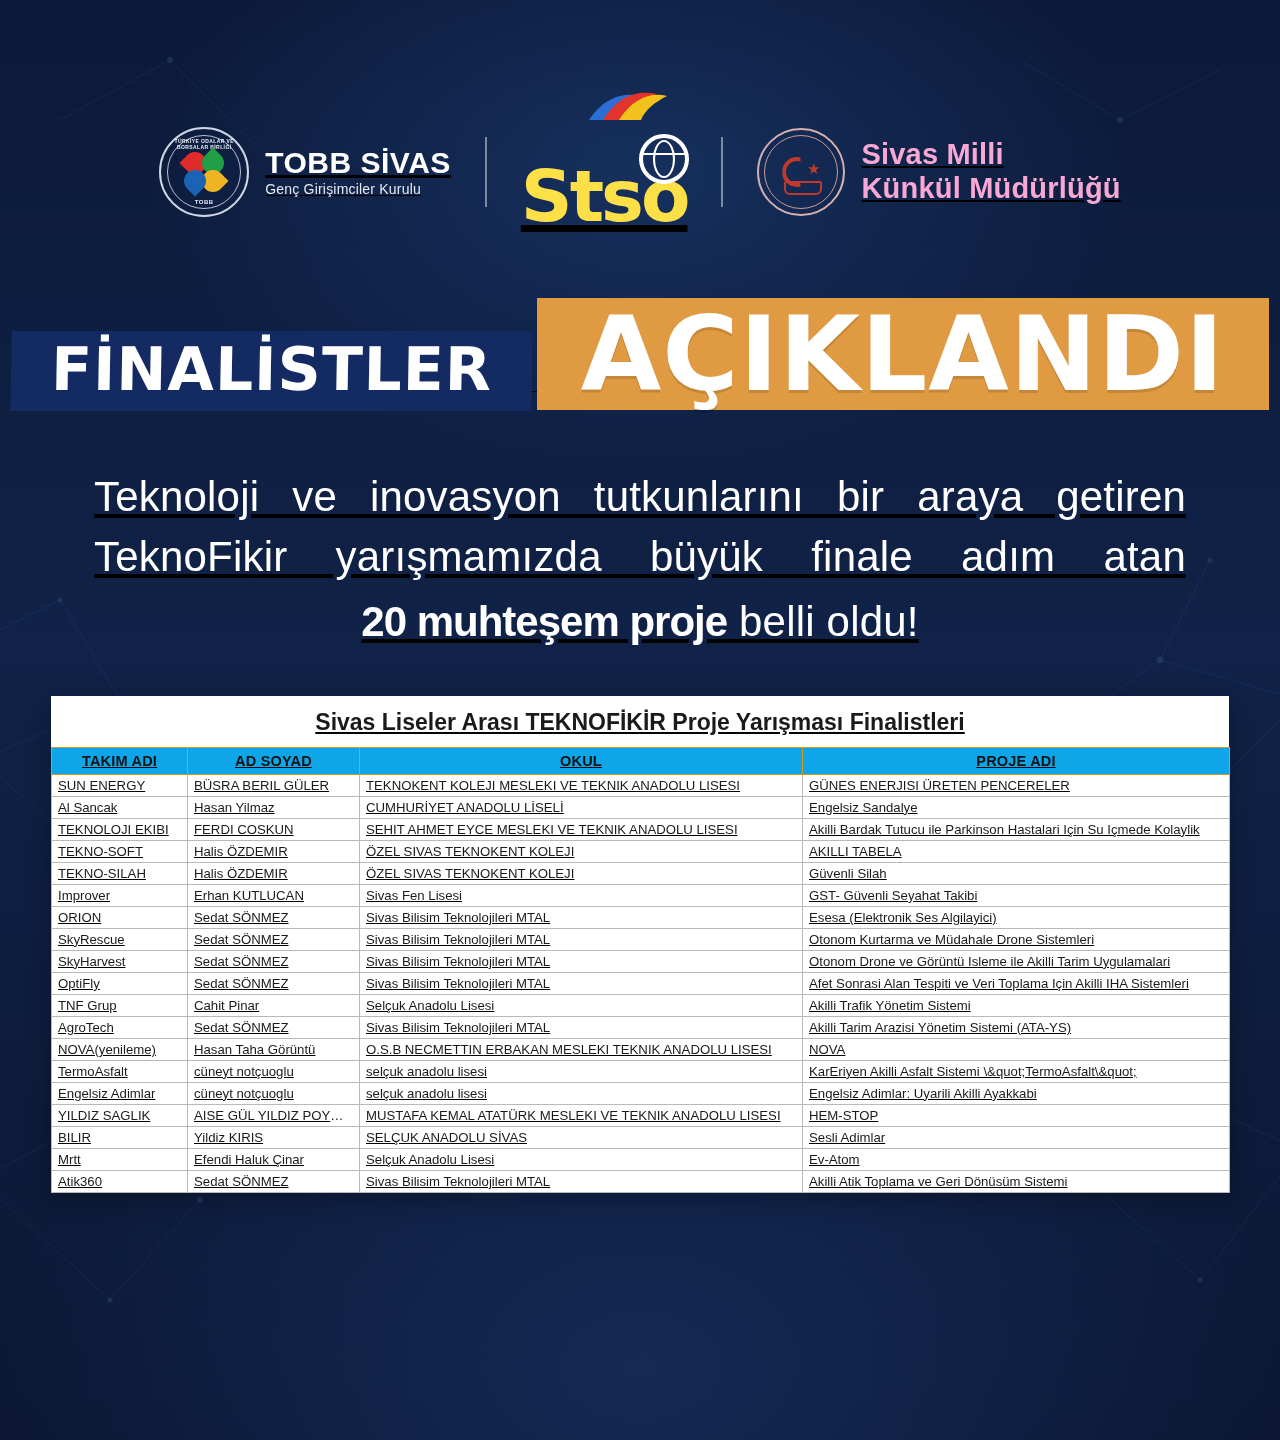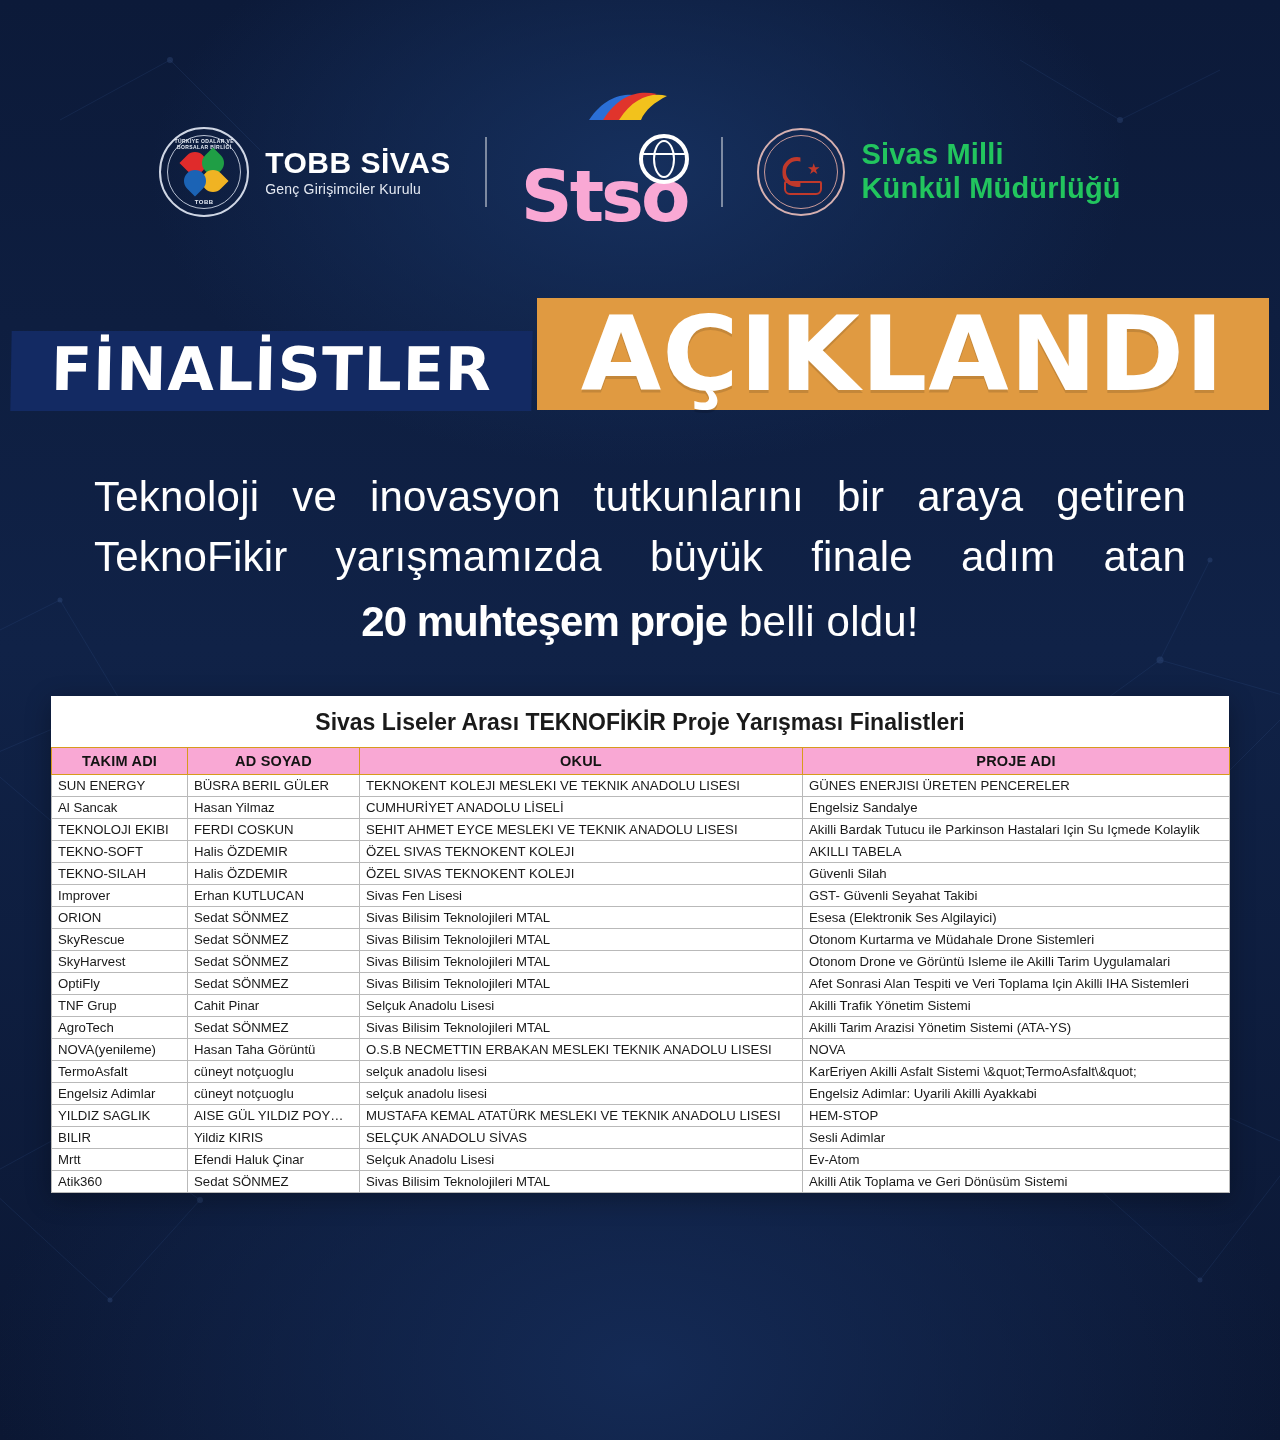--- a/index.html
+++ b/index.html
@@ -23,20 +23,21 @@
       linear-gradient(180deg, #0c1a39 0%, #102247 45%, #0b1733 100%);
   }
   .bg-net {
     position: absolute;
     inset: 0;
     opacity: .35;
   }
   .content {
     position: relative;
     z-index: 3;
+    text-decoration: underline;
   }
 
   
   .logos {
     display: flex;
     align-items: center;
     justify-content: center;
     gap: 0;
     padding-top: 112px;
   }
@@ -117,21 +118,21 @@
     margin: 0 34px;
   }
   .stso {
     display: flex;
     align-items: center;
     position: relative;
   }
   .stso-word {
     font-size: 72px;
     font-weight: bold;
-    color: #f9a8d4;
+    color: #fde047;
     letter-spacing: -3px;
     line-height: 1;
     font-family: "DejaVu Sans", sans-serif;
     margin-top: 48px;
   }
   .stso-flame {
     position: absolute;
     top: -22px;
     left: 64px;
     width: 84px;
@@ -192,21 +193,21 @@
     line-height: 1;
   }
   .meb-book {
     position:absolute;
     bottom: -2px; left: 4px;
     width: 34px; height: 10px;
     border: 2px solid #c0392b;
     border-radius: 2px 2px 6px 6px;
   }
   .meb-text {
-    color: #22c55e;
+    color: #f9a8d4;
     font-size: 29px;
     font-weight: bold;
     line-height: 1.16;
     letter-spacing: .2px;
   }
 
   
   .title-wrap {
     margin-top: 72px;
     text-align: center;
@@ -275,21 +276,21 @@
     font-weight: bold;
     color: #1a1a1a;
     padding: 13px 0 11px;
   }
   table {
     border-collapse: collapse;
     width: 100%;
     table-layout: fixed;
   }
   thead th {
-    background: #f9a8d4;
+    background: #0ea5e9;
     color: #141414;
     font-size: 14.5px;
     font-weight: bold;
     text-align: center;
     padding: 5px 4px;
     border: 1px solid #d79b1c;
     letter-spacing: .2px;
   }
   tbody td {
     font-size: 13.2px;

